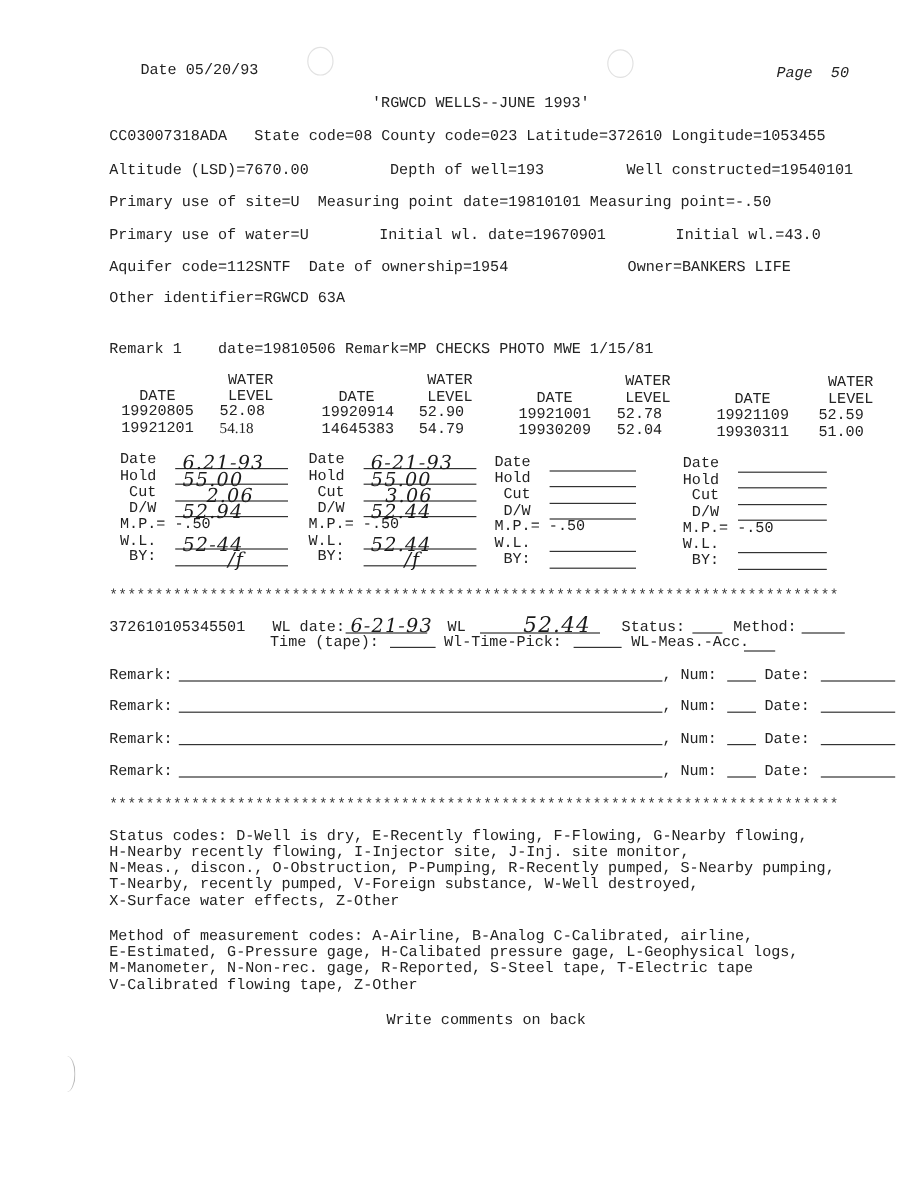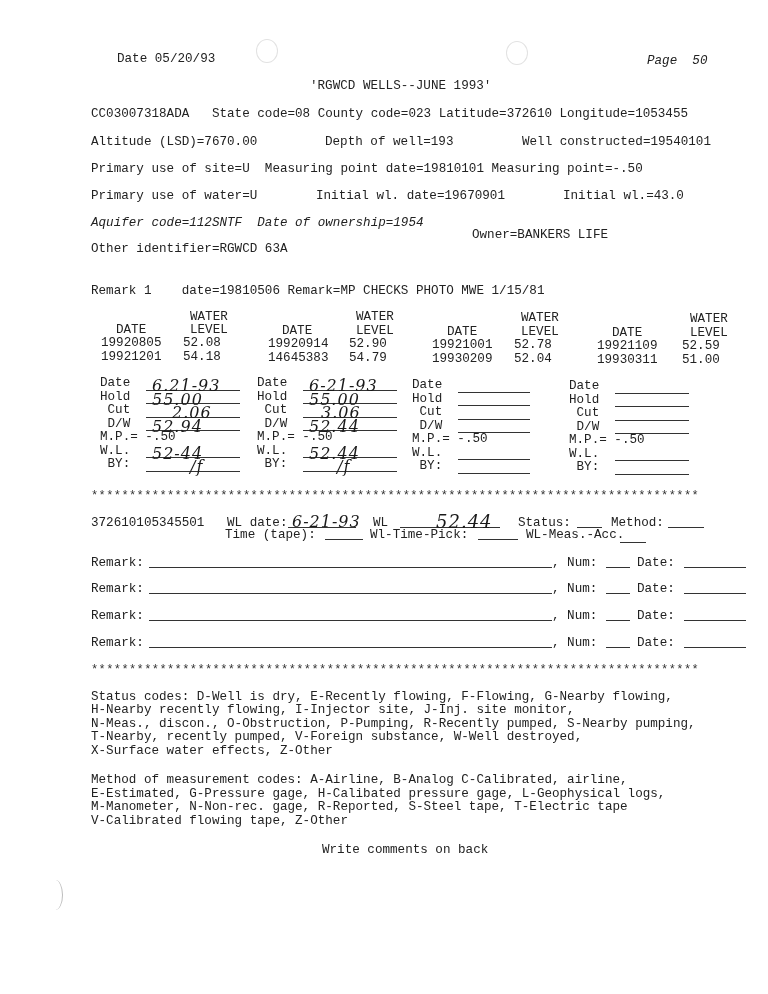--- a/index.html
+++ b/index.html
@@ -28,22 +28,22 @@
 <div class="abs" style="left:310px;top:79px;">'RGWCD WELLS--JUNE 1993'</div>
 
 <div class="abs" style="left:91px;top:107px;">CC03007318ADA   State code=08 County code=023 Latitude=372610 Longitude=1053455</div>
 <div class="abs" style="left:91px;top:135px;">Altitude (LSD)=7670.00</div>
 <div class="abs" style="left:325px;top:135px;">Depth of well=193</div>
 <div class="abs" style="left:522px;top:135px;">Well constructed=19540101</div>
 <div class="abs" style="left:91px;top:162px;">Primary use of site=U  Measuring point date=19810101 Measuring point=-.50</div>
 <div class="abs" style="left:91px;top:189px;">Primary use of water=U</div>
 <div class="abs" style="left:316px;top:189px;">Initial wl. date=19670901</div>
 <div class="abs" style="left:563px;top:189px;">Initial wl.=43.0</div>
-<div class="abs" style="left:91px;top:216px;font-style:italic;">Aquifer code=112SNTF  Date of ownership=1954</div>
-<div class="abs" style="left:472px;top:216px;margin-top:12px;">Owner=BANKERS LIFE</div>
+<div class="abs" style="left:91px;top:216px;">Aquifer code=112SNTF  Date of ownership=1954</div>
+<div class="abs" style="left:523px;top:216px;">Owner=BANKERS LIFE</div>
 <div class="abs" style="left:91px;top:242px;">Other identifier=RGWCD 63A</div>
 
 <div class="abs" style="left:91px;top:284px;">Remark 1    date=19810506 Remark=MP CHECKS PHOTO MWE 1/15/81</div>
 
 <div>
   <div class="abs" style="left:190px;top:310px;">WATER</div>
   <div class="abs" style="left:116px;top:323px;">DATE</div>
   <div class="abs" style="left:190px;top:323px;">LEVEL</div>
   <div class="abs" style="left:356px;top:310px;">WATER</div>
   <div class="abs" style="left:282px;top:324px;">DATE</div>
@@ -51,21 +51,21 @@
   <div class="abs" style="left:521px;top:311px;">WATER</div>
   <div class="abs" style="left:447px;top:325px;">DATE</div>
   <div class="abs" style="left:521px;top:325px;">LEVEL</div>
   <div class="abs" style="left:690px;top:312px;">WATER</div>
   <div class="abs" style="left:612px;top:326px;">DATE</div>
   <div class="abs" style="left:690px;top:326px;">LEVEL</div>
 
   <div class="abs" style="left:101px;top:336px;">19920805</div>
   <div class="abs" style="left:183px;top:336px;">52.08</div>
   <div class="abs" style="left:101px;top:350px;">19921201</div>
-  <div class="abs" style="left:183px;top:350px;">54.18</div>
+  <div class="abs" style="left:183px;top:350px;font-family:Liberation Serif, serif;">54.18</div>
 
   <div class="abs" style="left:268px;top:337px;">19920914</div>
   <div class="abs" style="left:349px;top:337px;">52.90</div>
   <div class="abs" style="left:268px;top:351px;">14645383</div>
   <div class="abs" style="left:349px;top:351px;">54.79</div>
 
   <div class="abs" style="left:432px;top:338px;">19921001</div>
   <div class="abs" style="left:514px;top:338px;">52.78</div>
   <div class="abs" style="left:432px;top:352px;">19930209</div>
   <div class="abs" style="left:514px;top:352px;">52.04</div>

